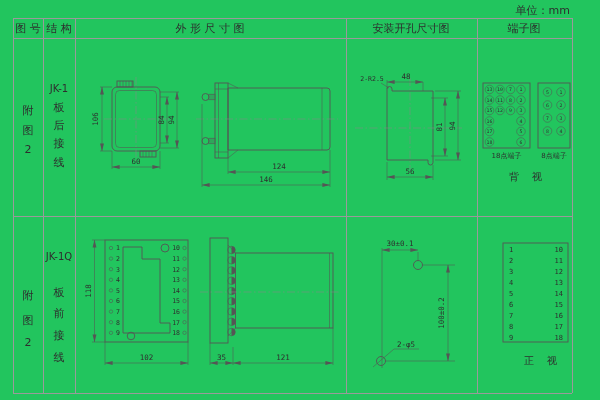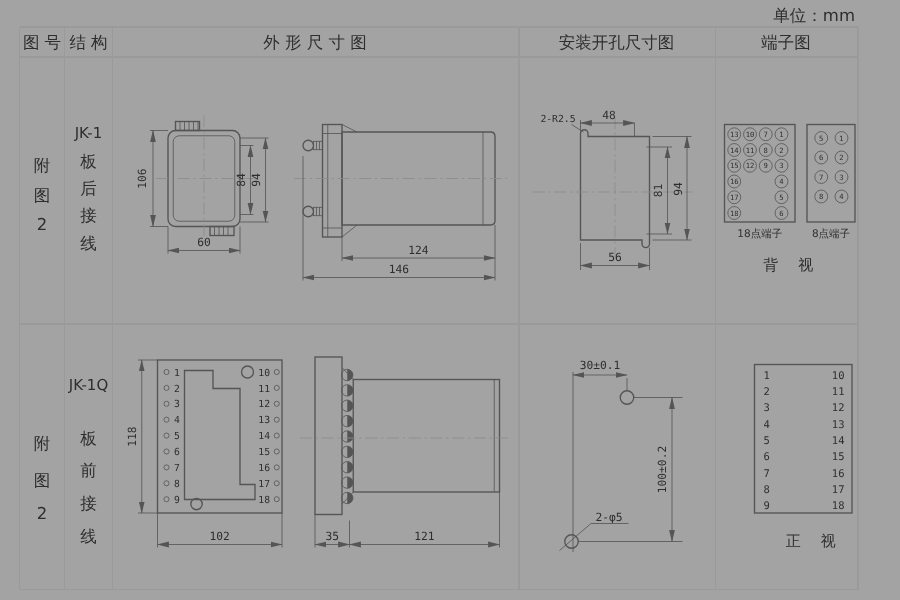--- a/index.html
+++ b/index.html
@@ -1,16 +1,16 @@
 <!DOCTYPE html>
 <html><head>
 <meta charset="utf-8">
 <style>
   html,body{margin:0;padding:0;background:#e8e8e8;}
-  .canvas{position:relative;width:600px;height:400px;background:#a3a3a3;overflow:hidden;
+  .canvas{position:relative;width:600px;height:400px;background:#22c55e;overflow:hidden;
           font-family:"DejaVu Sans",sans-serif;}
   svg{position:absolute;left:0;top:0;}
   .grid{stroke:#9a9a9a;stroke-width:1;}
   .ln{stroke:#555;stroke-width:0.9;fill:none;}
   .thin{stroke:#555;stroke-width:0.55;fill:none;}
   .cl{stroke:#8a8a8a;stroke-width:0.55;stroke-dasharray:8 2.5 1.5 2.5;fill:none;}
   .dimln{stroke:#555;stroke-width:0.55;fill:none;}
   .fillg{fill:#555;}
   text{fill:#2e2e2e;}
   .t-hdr{font:11px "DejaVu Sans",sans-serif;}

